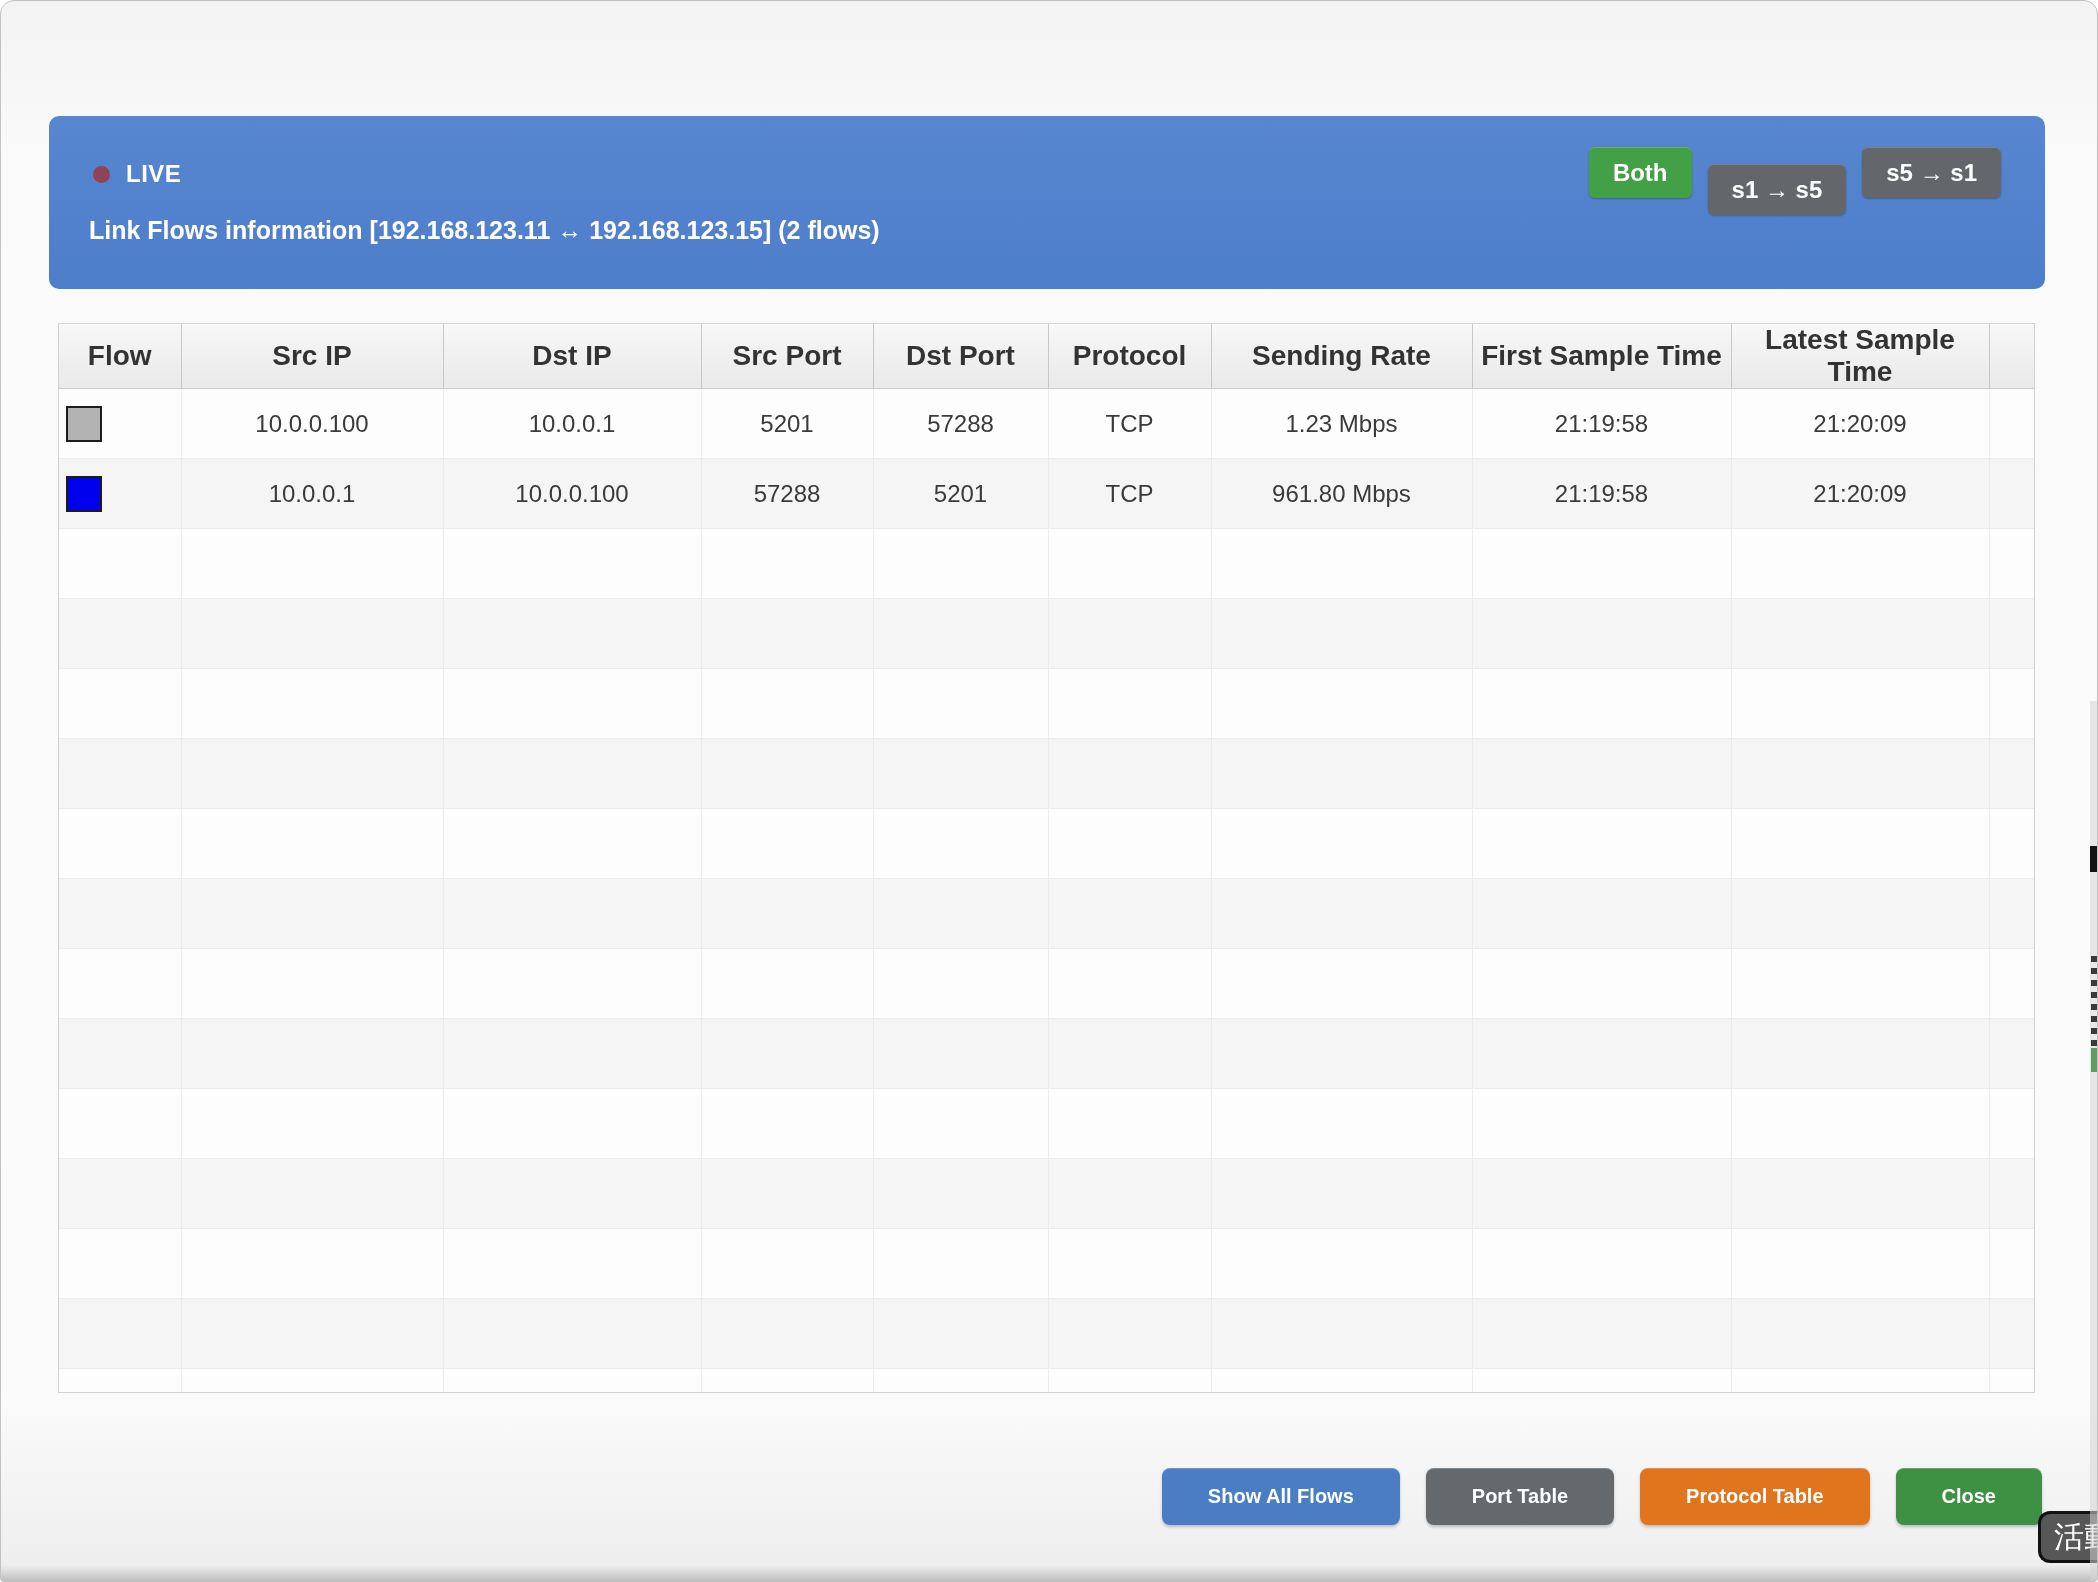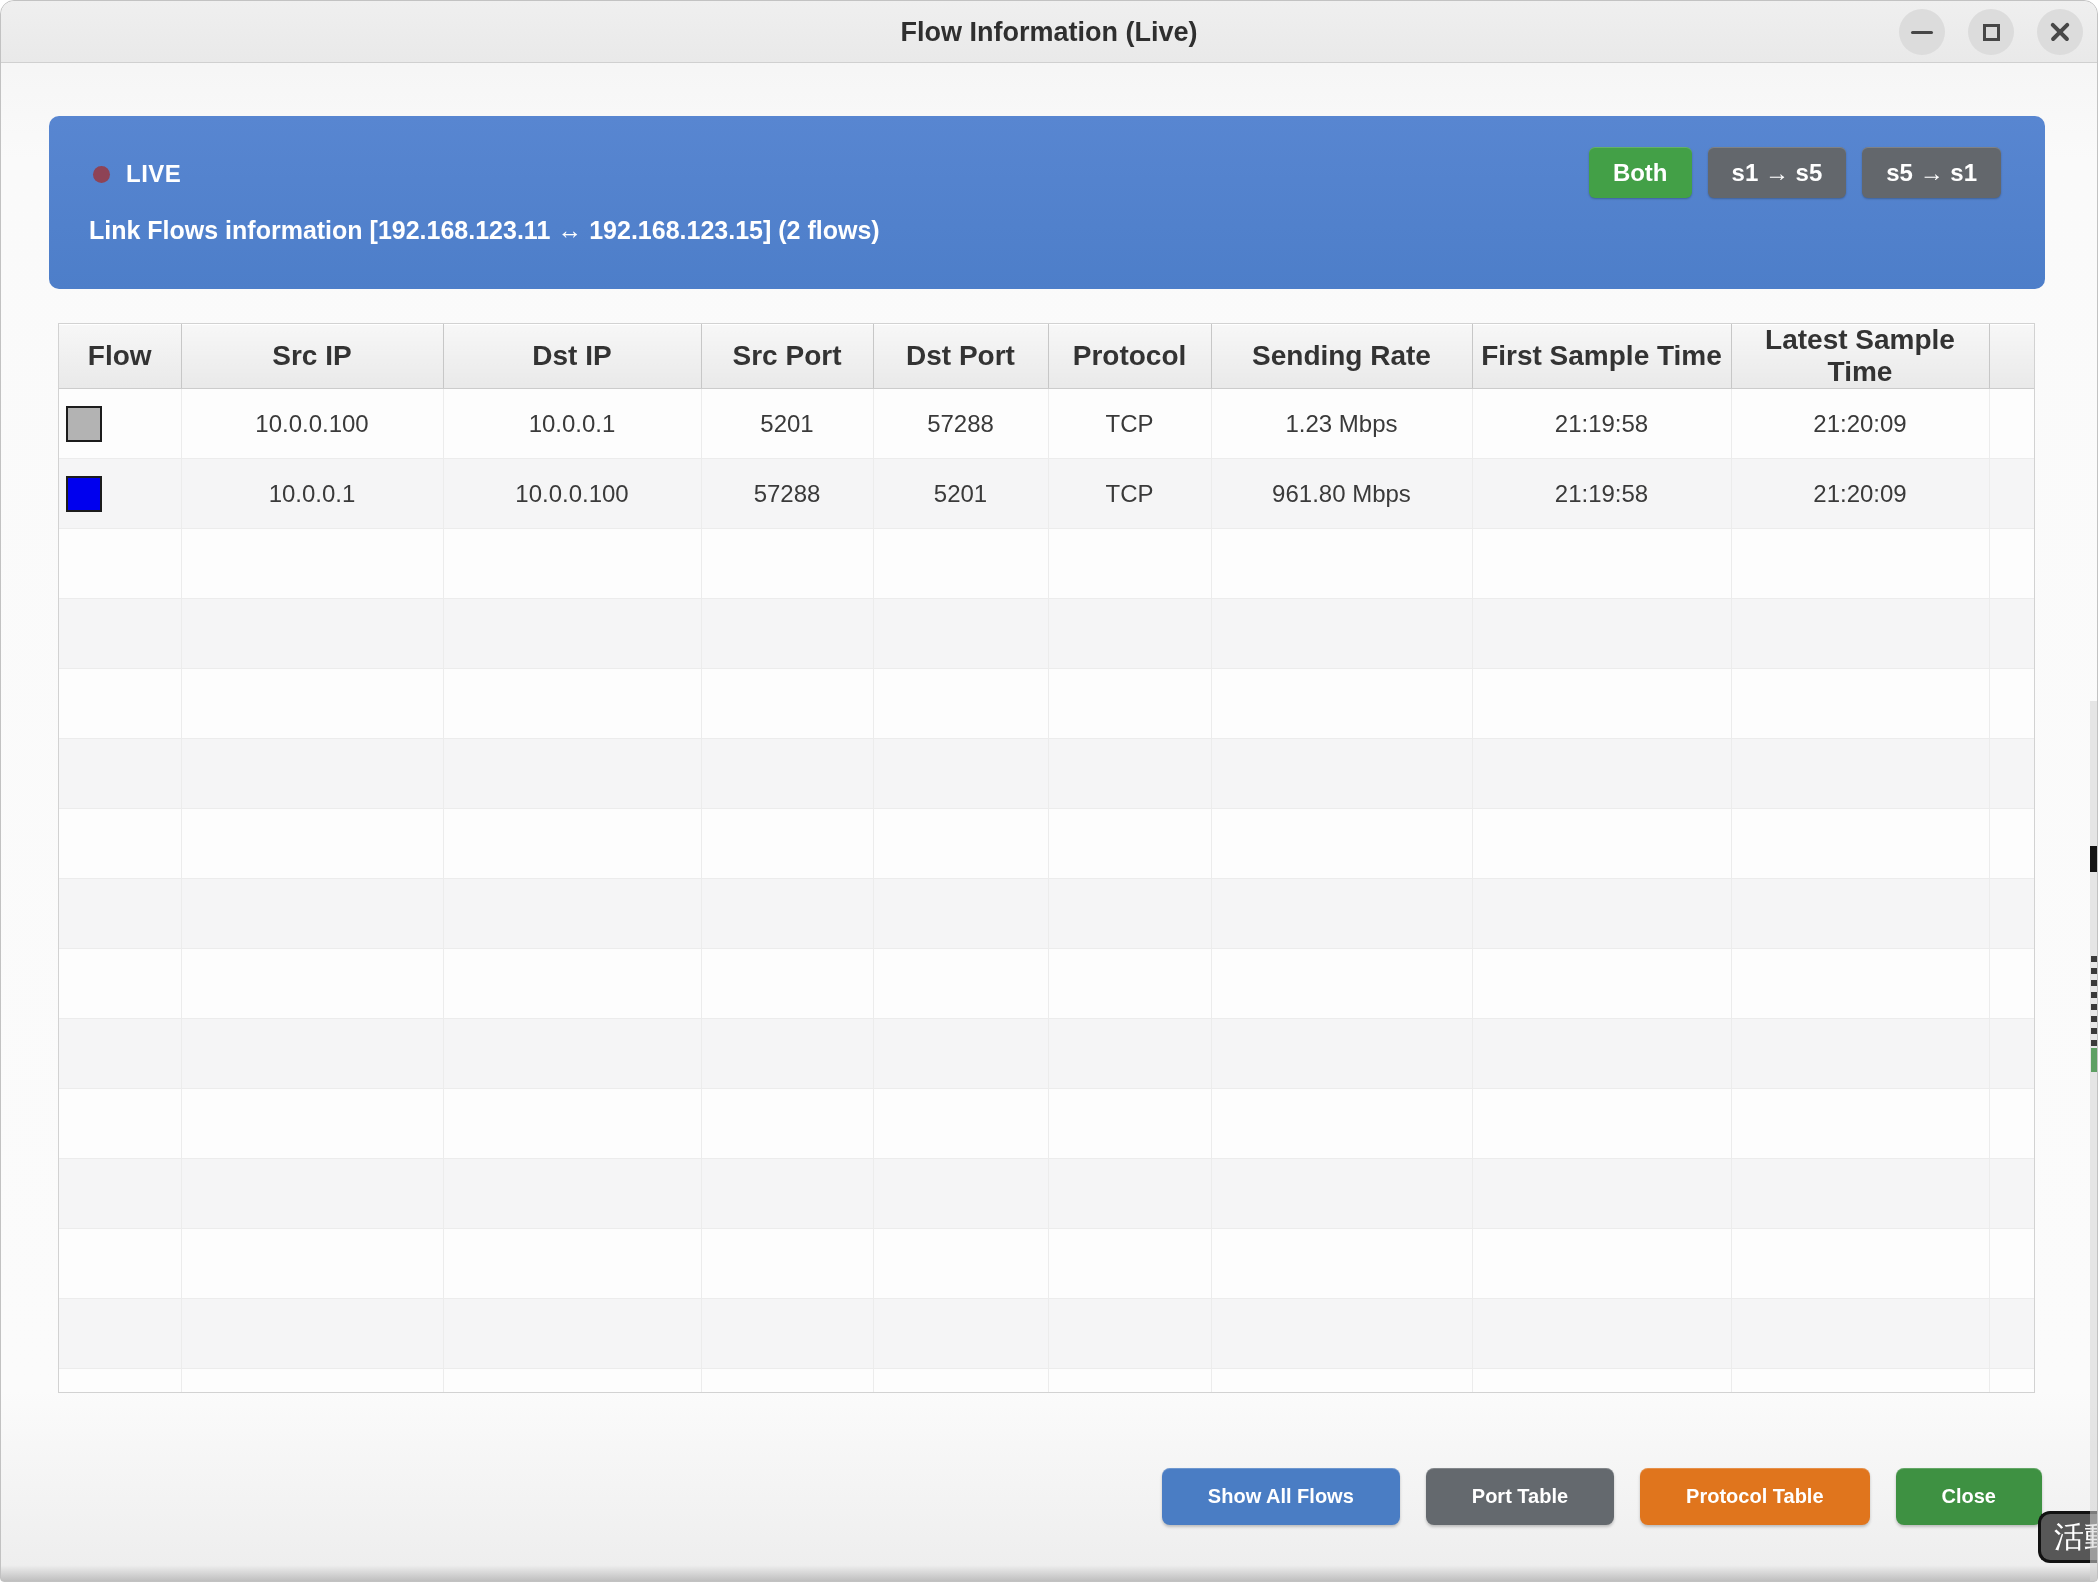--- a/index.html
+++ b/index.html
@@ -107,43 +107,29 @@
   .edge-b { position:absolute; right:0; top:955px;  width:6px; height:92px;
             background:repeating-linear-gradient(180deg,#3a3a3a 0 6px,#e8e8e8 6px 12px); }
   .edge-c { position:absolute; right:0; top:1047px; width:6px; height:24px; background:#5d9f63; }
   .edge-band { position:absolute; right:0; top:700px; width:7px; height:882px; background:#d4d4d4; opacity:.55; }
 </style>
 </head>
 <body>
 
 <div class="window">
 
-  <div class="titlebar">
-    <div class="titlebar-title">Flow Information (Live)</div>
-    <div class="titlebar-controls">
-      <div class="wbtn">
-        <span class="glyph-min"></span>
-      </div>
-      <div class="wbtn">
-        <span class="glyph-max"></span>
-      </div>
-      <div class="wbtn">
-        <span class="glyph-close"></span>
-      </div>
-    </div>
-  </div>
 
   <div class="header-panel">
     <div class="live-row">
       <span class="live-dot"></span>
       <span class="live-label">LIVE</span>
     </div>
     <div class="direction-buttons">
         <button class="hbtn" style="background: rgb(67, 160, 71);">Both</button>
-        <button class="hbtn" style="background: rgb(99, 103, 108);">s1 → s5</button>
+        <button class="hbtn" style="background: rgb(99, 103, 108); margin-top: 17px;">s1 → s5</button>
         <button class="hbtn" style="background: rgb(99, 103, 108);">s5 → s1</button>
       </div>
     <div class="header-title">Link Flows information [192.168.123.11 ↔ 192.168.123.15] (2 flows)</div>
   </div>
 
   <div class="table-wrap">
     <table class="flows">
       <colgroup>
           <col style="width: 122px;">
           <col style="width: 262px;">

